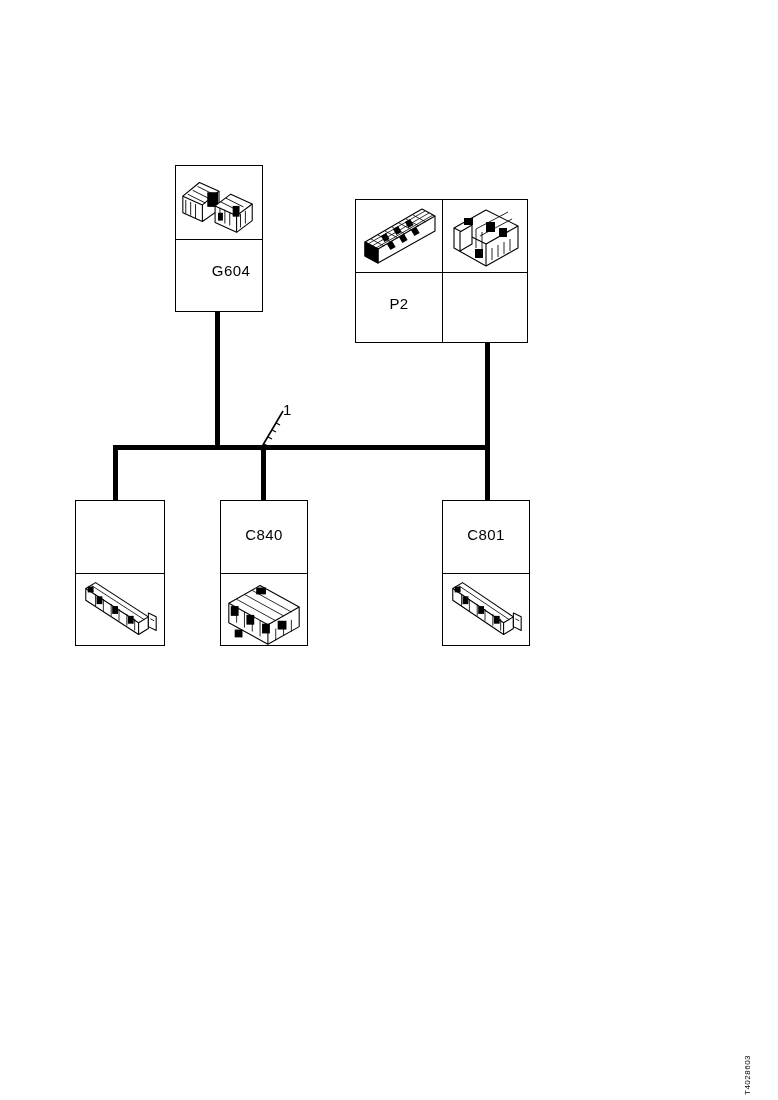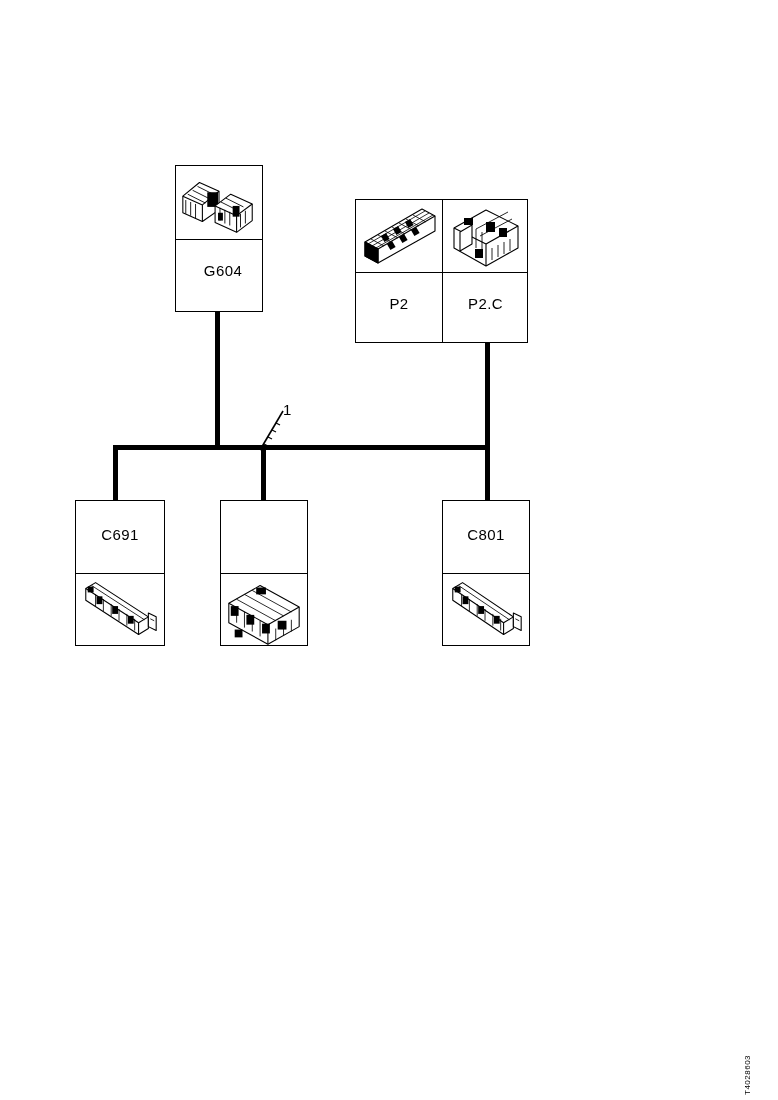--- a/index.html
+++ b/index.html
@@ -158,21 +158,21 @@
             <path d="M46 36 L64 45" stroke-width="0.9"></path>
             <path d="M51 32 L69 41" stroke-width="0.9"></path>
 
             <rect x="58" y="40" width="7" height="11" fill="#000" stroke="none"></rect>
             <rect x="43" y="47" width="5" height="8" fill="#000" stroke="none"></rect>
           </g>
         </svg>
       </div>
     </div>
 
-    <div class="cell" style="left:4px; top:73px; width:100%; height:74px;">
+    <div class="cell" style="left:12px; top:73px; width:100%; height:74px;">
       <div class="label" style="top:24px;">G604</div>
     </div>
   </div>
 
   <div class="unit" style="left:355px; top:168px; width:173px; height:144px;margin-top:31px;">
     <div class="divider-h" style="top:72px;"></div>
     <div class="divider-v" style="left:86px;"></div>
 
     <div class="cell" style="left:0; top:0; width:86px; height:72px;">
       <div class="art">
@@ -233,31 +233,25 @@
             <rect x="22" y="18" width="9" height="7" fill="#000" stroke="none"></rect>
           </g>
         </svg>
       </div>
     </div>
 
     <div class="cell" style="left:0; top:72px; width:86px; height:72px;">
       <div class="label" style="top:24px;">P2</div>
     </div>
 
-    <div class="cell" style="left:86px; top:72px; width:87px; height:72px;">
-      <div class="label" style="top:24px;">P2.C</div>
-    </div>
   </div>
 
   <div class="unit" style="left:75px; top:500px; width:90px; height:146px;">
     <div class="divider-h" style="top:72px;"></div>
 
-    <div class="cell" style="left:0; top:0; width:100%; height:72px;">
-      <div class="label" style="top:26px;">C691</div>
-    </div>
 
     <div class="cell" style="left:0; top:72px; width:100%; height:74px;">
       <div class="art">
         <svg viewBox="0 0 90 74" preserveAspectRatio="xMidYMid meet">
           <g stroke="#000" stroke-width="1.1" fill="none" stroke-linejoin="round">
 
             <path d="M10 15 L20 9 L74 44 L74 56 L64 62 L10 27 Z" fill="#fff"></path>
             <path d="M10 15 L64 50 L64 62"></path>
             <path d="M64 50 L74 44"></path>
 
@@ -279,20 +273,23 @@
             <path d="M76 46 L80 48" stroke-width="0.85"></path>
           </g>
         </svg>
       </div>
     </div>
   </div>
 
   <div class="unit" style="left:220px; top:500px; width:88px; height:146px;">
     <div class="divider-h" style="top:72px;"></div>
 
+    <div class="cell" style="left:0; top:0; width:100%; height:72px;">
+      <div class="label" style="top:26px;">C840</div>
+    </div>
 
     <div class="cell" style="left:0; top:72px; width:100%; height:74px;">
       <div class="art">
         <svg viewBox="0 0 88 74" preserveAspectRatio="xMidYMid meet">
           <g stroke="#000" stroke-width="1.1" fill="none" stroke-linejoin="round">
 
             <path d="M8 30 L40 12 L80 34 L80 54 L48 72 L8 50 Z" fill="#fff"></path>
             <path d="M8 30 L48 52 L48 72"></path>
             <path d="M48 52 L80 34"></path>
 

